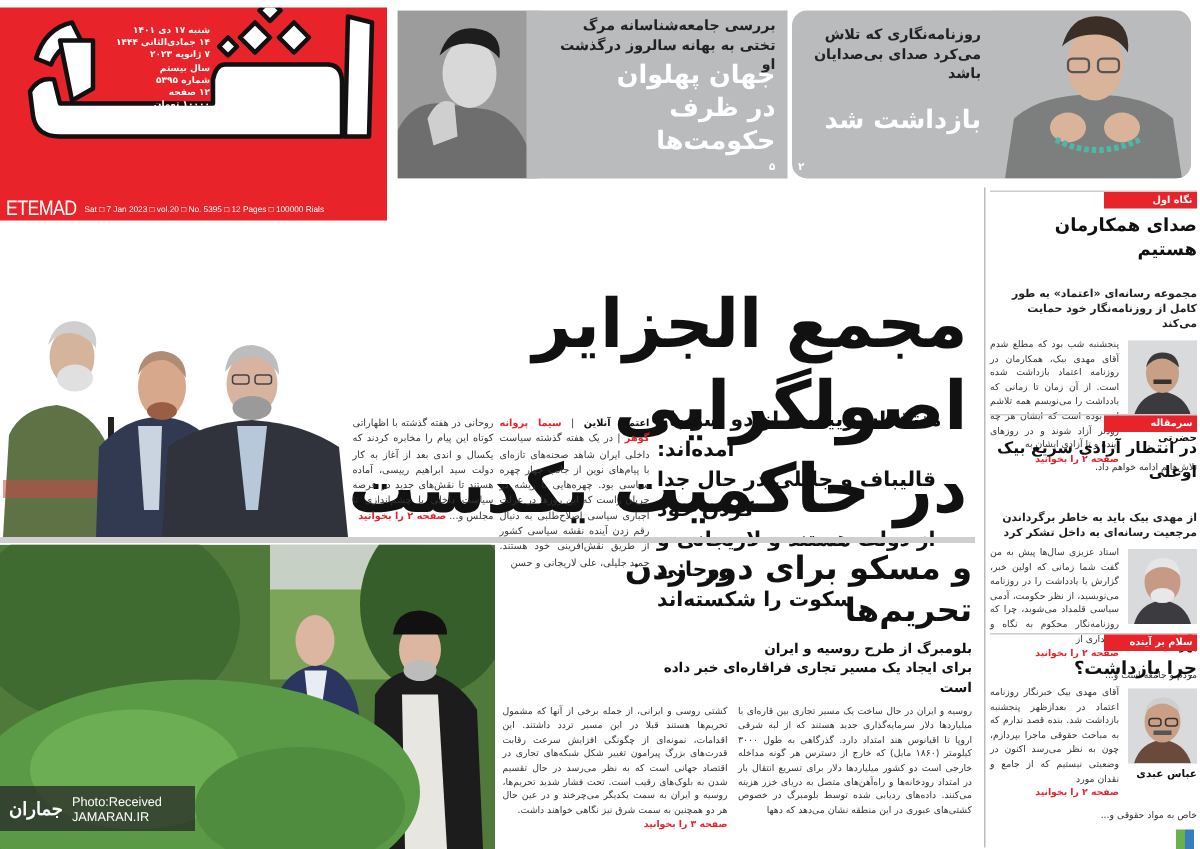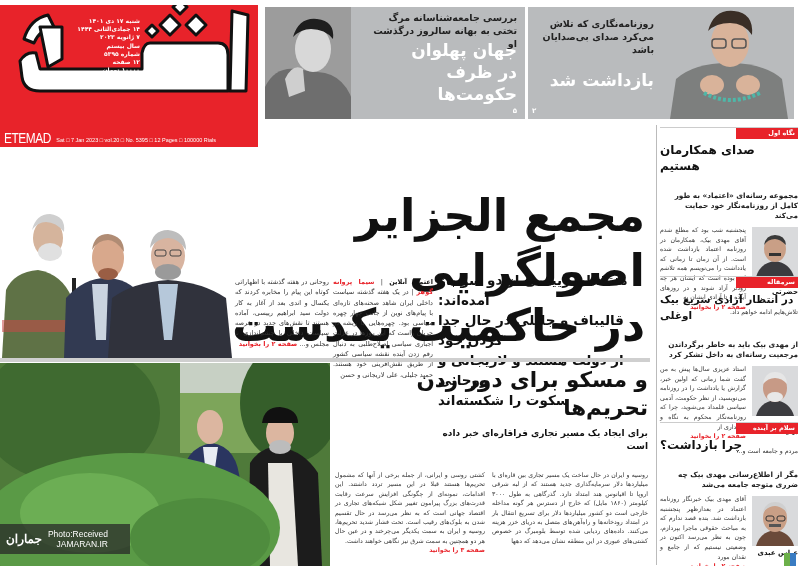--- a/index.html
+++ b/index.html
@@ -36,21 +36,21 @@
   .mast-line {
     font-family: "Liberation Sans", sans-serif; font-size: 5.5px; color: #fff;
     white-space: nowrap; margin-left: -8px; line-height: 10px;
   }
 
   
   .teaser {
     position: absolute; top: 7px; height: 112px; background: #b9bbbd; overflow: hidden;
   }
   .teaser1 { left: 265px; width: 260px; }
-  .teaser2 { left: 528px; width: 266px; }
+  .teaser2 { left: 528px; width: 266px; border-radius: 10px; }
   .teaser-photo { position: absolute; top: 0; height: 112px; }
   .teaser-kicker {
     position: absolute; font-size: 9.5px; font-weight: bold; color: #222;
     direction: rtl; text-align: right; line-height: 13px;
   }
   .teaser-title {
     position: absolute; font-size: 17px; font-weight: bold; color: #fff;
     direction: rtl; text-align: right; line-height: 22px;
   }
   .teaser-page {
@@ -85,21 +85,21 @@
   .hr-gray { position: absolute; height: 4px; background: #cfcfcf; }
 
   
   .second-photo {
     position: absolute; left: 0; top: 363px; width: 330px; height: 203px; overflow: hidden;
   }
   .photo-credit {
     position: absolute; left: 0; bottom: 12px; width: 130px; height: 30px;
     background: rgba(40,40,40,0.75); color: #fff;
     font-family: "Liberation Sans", sans-serif;
-    display: flex; align-items: center; gap: 6px; padding-left: 6px; text-align: right;
+    display: flex; align-items: center; gap: 6px; padding-left: 6px;
   }
   .credit-logo { font-size: 12px; font-weight: bold; }
   .credit-text { font-size: 8.5px; line-height: 10px; }
 
   .second-headline {
     position: absolute; left: 398px; top: 366px; width: 250px;
     direction: rtl; text-align: right;
     font-size: 21.5px; font-weight: 900; line-height: 28px; color: #111;
   }
   .second-sub {
@@ -122,21 +122,21 @@
   .side-section { position: absolute; left: 660px; width: 138px; }
   .side-tag-row {
     position: relative; height: 11px; border-top: 1px solid #ccc;
   }
   .side-tag {
     position: absolute; right: 0; top: 0; width: 62px; height: 11px;
     background: #e8232a; color: #fff; font-size: 6.5px; line-height: 11px;
     direction: rtl; text-align: right; padding-right: 3px; font-weight: bold;
   }
   .side-title {
-    direction: rtl; text-align: left; font-weight: 900; color: #111;
+    direction: rtl; text-align: right; font-weight: 900; color: #111;
     font-size: 12px; line-height: 16px; margin-top: 4px;
   }
   .side-sub {
     direction: rtl; text-align: right; font-weight: bold; color: #222;
     font-size: 7.3px; line-height: 10px; margin-top: 17px;
   }
   .side-body {
     position: relative; margin-top: 4px; height: 82px;
   }
   .side-text {
@@ -304,20 +304,21 @@
       <div>Photo:Received</div>
       <div>JAMARAN.IR</div>
     </div>
   </div>
 </div>
 
 <div class="second-headline">
   <div>و مسکو برای دور زدن تحریم‌ها</div>
 </div>
 <div class="second-sub">
+  <div>بلومبرگ از طرح روسیه و ایران</div>
   <div>برای ایجاد یک مسیر تجاری فراقاره‌ای خبر داده است</div>
 </div>
 <div class="second-col second-col1">
   <span>روسیه و ایران در حال ساخت یک مسیر تجاری بین قاره‌ای با میلیاردها دلار سرمایه‌گذاری جدید هستند که از لبه شرقی اروپا تا اقیانوس هند امتداد دارد. گذرگاهی به طول ۳۰۰۰ کیلومتر (۱۸۶۰ مایل) که خارج از دسترس هر گونه مداخله خارجی است دو کشور میلیاردها دلار برای تسریع انتقال بار در امتداد رودخانه‌ها و راه‌آهن‌های متصل به دریای خزر هزینه می‌کنند. داده‌های ردیابی شده توسط بلومبرگ در خصوص کشتی‌های عبوری در این منطقه نشان می‌دهد که دهها</span>
 </div>
 <div class="second-col second-col2">
   <span>کشتی روسی و ایرانی، از جمله برخی از آنها که مشمول تحریم‌ها هستند قبلا در این مسیر تردد داشتند. این اقدامات، نمونه‌ای از چگونگی افزایش سرعت رقابت قدرت‌های بزرگ پیرامون تغییر شکل شبکه‌های تجاری در اقتصاد جهانی است که به نظر می‌رسد در حال تقسیم شدن به بلوک‌های رقیب است. تحت فشار شدید تحریم‌ها، روسیه و ایران به سمت یکدیگر می‌چرخند و در عین حال هر دو همچنین به سمت شرق نیز نگاهی خواهند داشت.</span>
   <div class="more-link">صفحه ۳ را بخوانید</div>
 </div>
 
@@ -371,21 +372,20 @@
     </div>
   </div>
   <div class="side-foot">مردم و جامعه است و...</div>
 </div>
 
 <div class="side-section" style="top:422px">
   <div class="side-tag-row">
     <div class="side-tag">سلام بر آینده</div>
   </div>
   <div class="side-title">چرا بازداشت؟</div>
-  <div class="side-sub">مگر از اطلاع‌رسانی مهدی بیک چه ضرری متوجه جامعه می‌شد</div>
   <div class="side-body">
     <div class="side-portrait">
       <svg width="46" height="50" viewBox="0 0 46 50">
         <rect width="46" height="50" fill="#d9dadc"></rect>
         <path d="M4 50 Q8 36 23 34 Q38 36 42 50 Z" fill="#6a4a3a"></path>
         <ellipse cx="23" cy="22" rx="12" ry="14" fill="#c99f86"></ellipse>
         <path d="M11 16 Q14 6 23 6 Q33 6 35 16 Q28 10 23 10 Q17 10 11 16 Z" fill="#cfcfcf"></path>
         <rect x="14" y="20" width="8" height="5" rx="2" fill="none" stroke="#333" stroke-width="1"></rect>
         <rect x="25" y="20" width="8" height="5" rx="2" fill="none" stroke="#333" stroke-width="1"></rect>
         <rect x="17" y="28" width="12" height="3" fill="#555"></rect>

